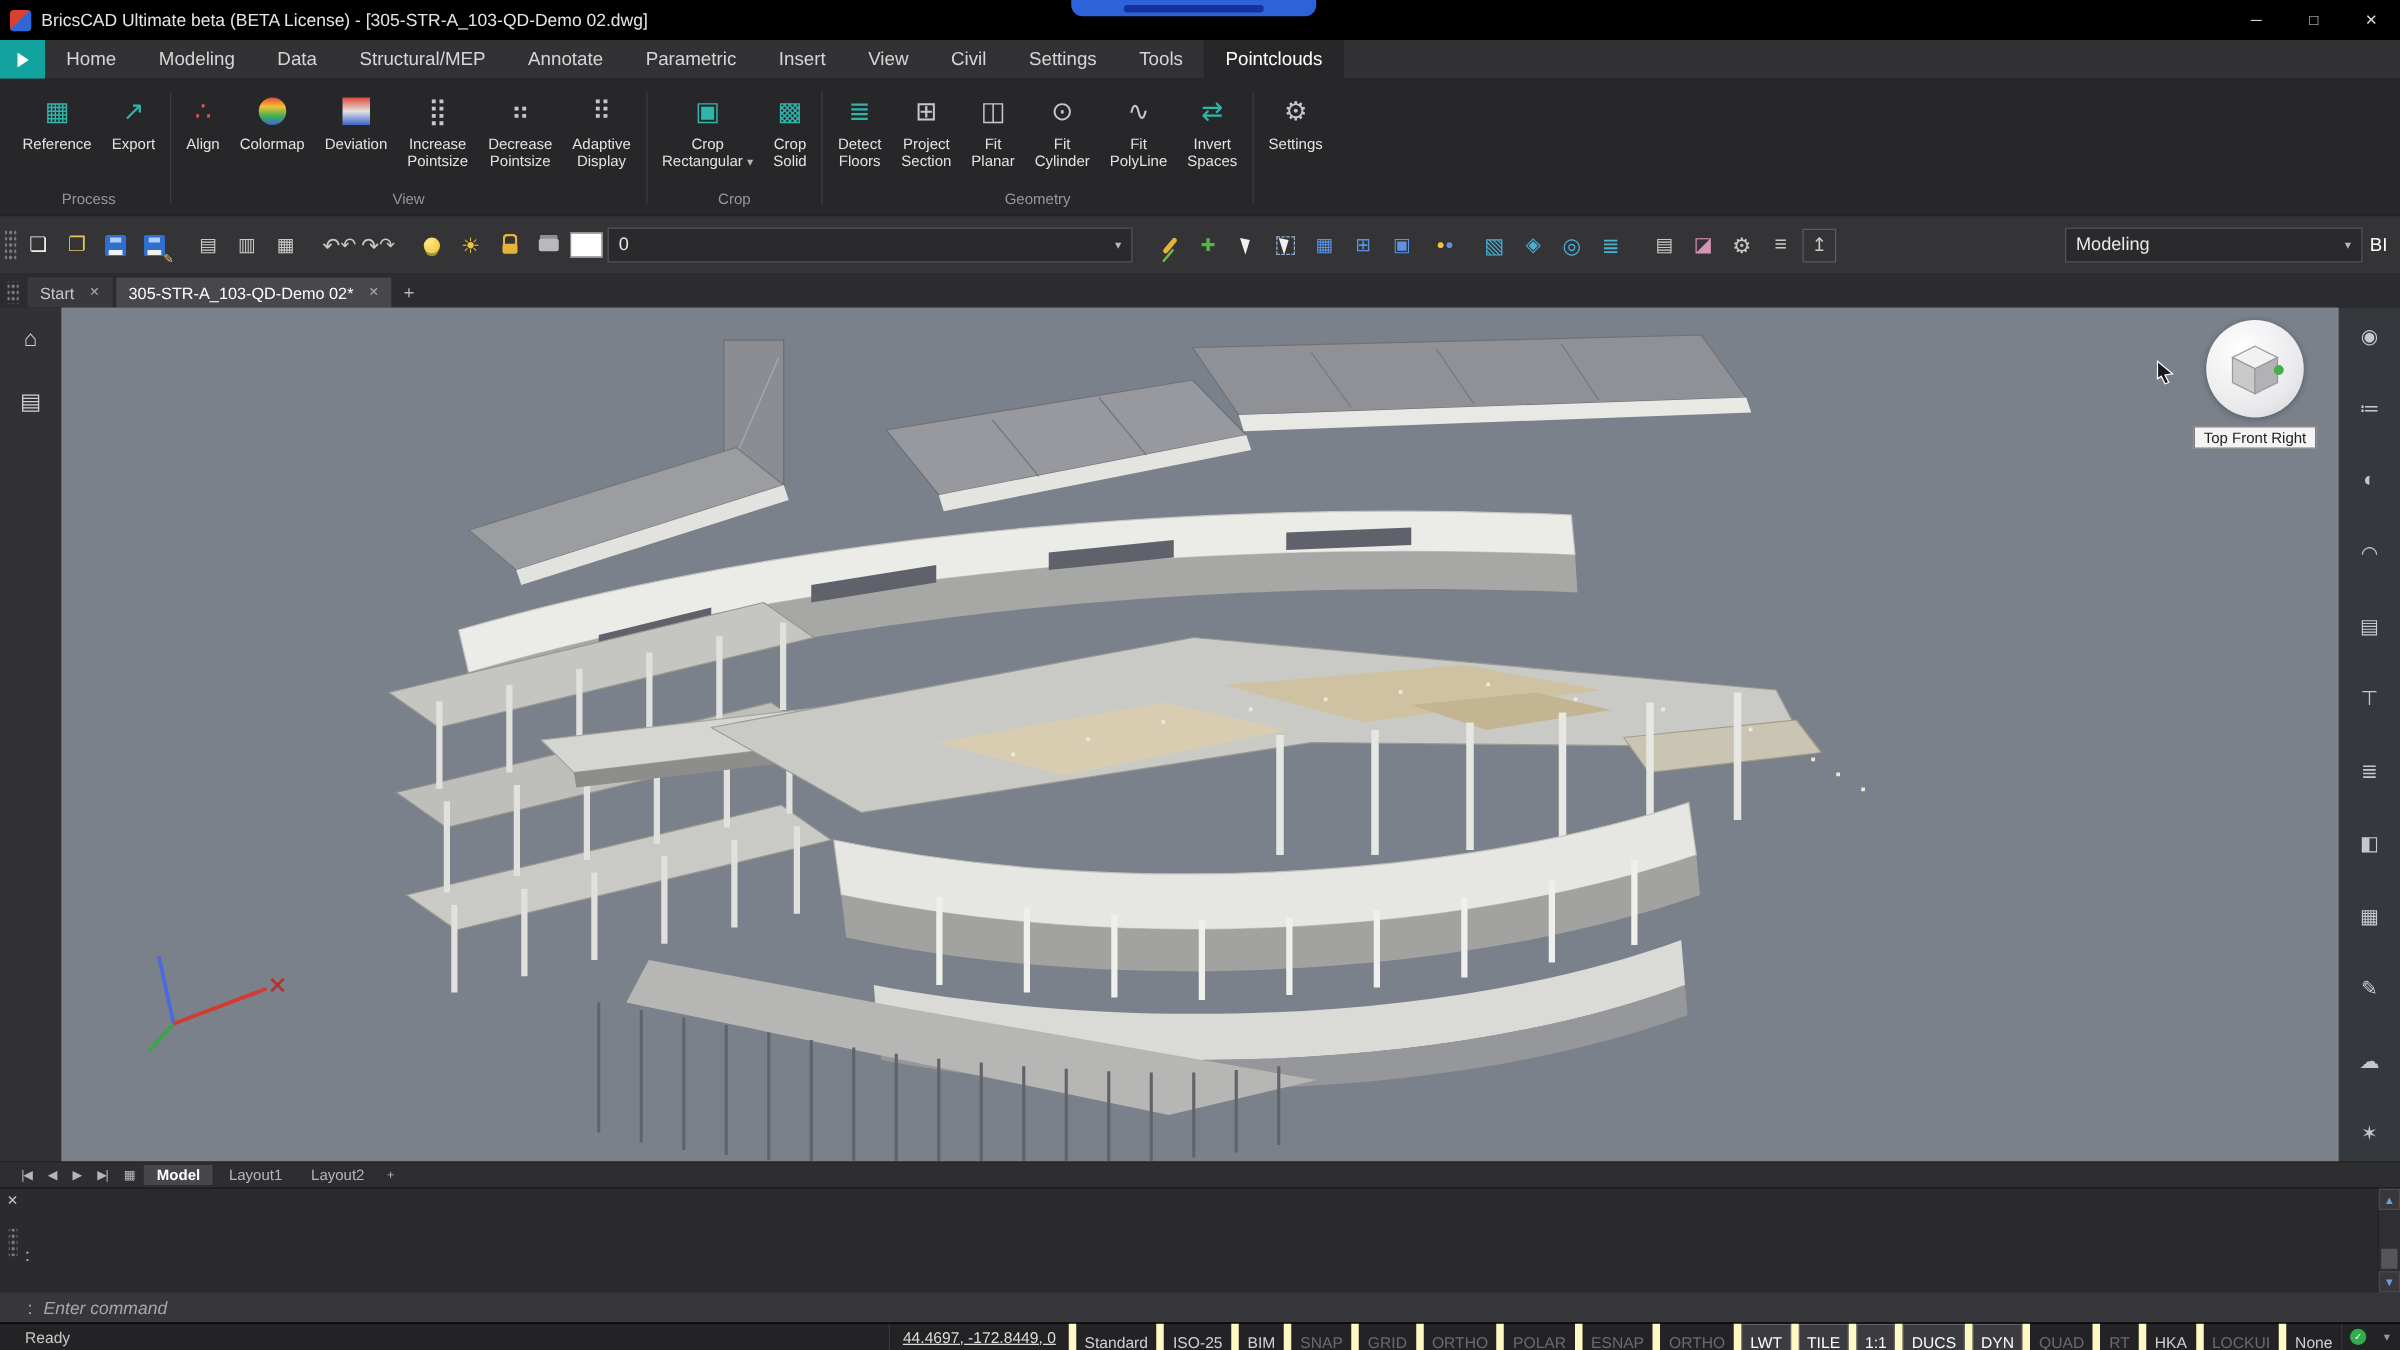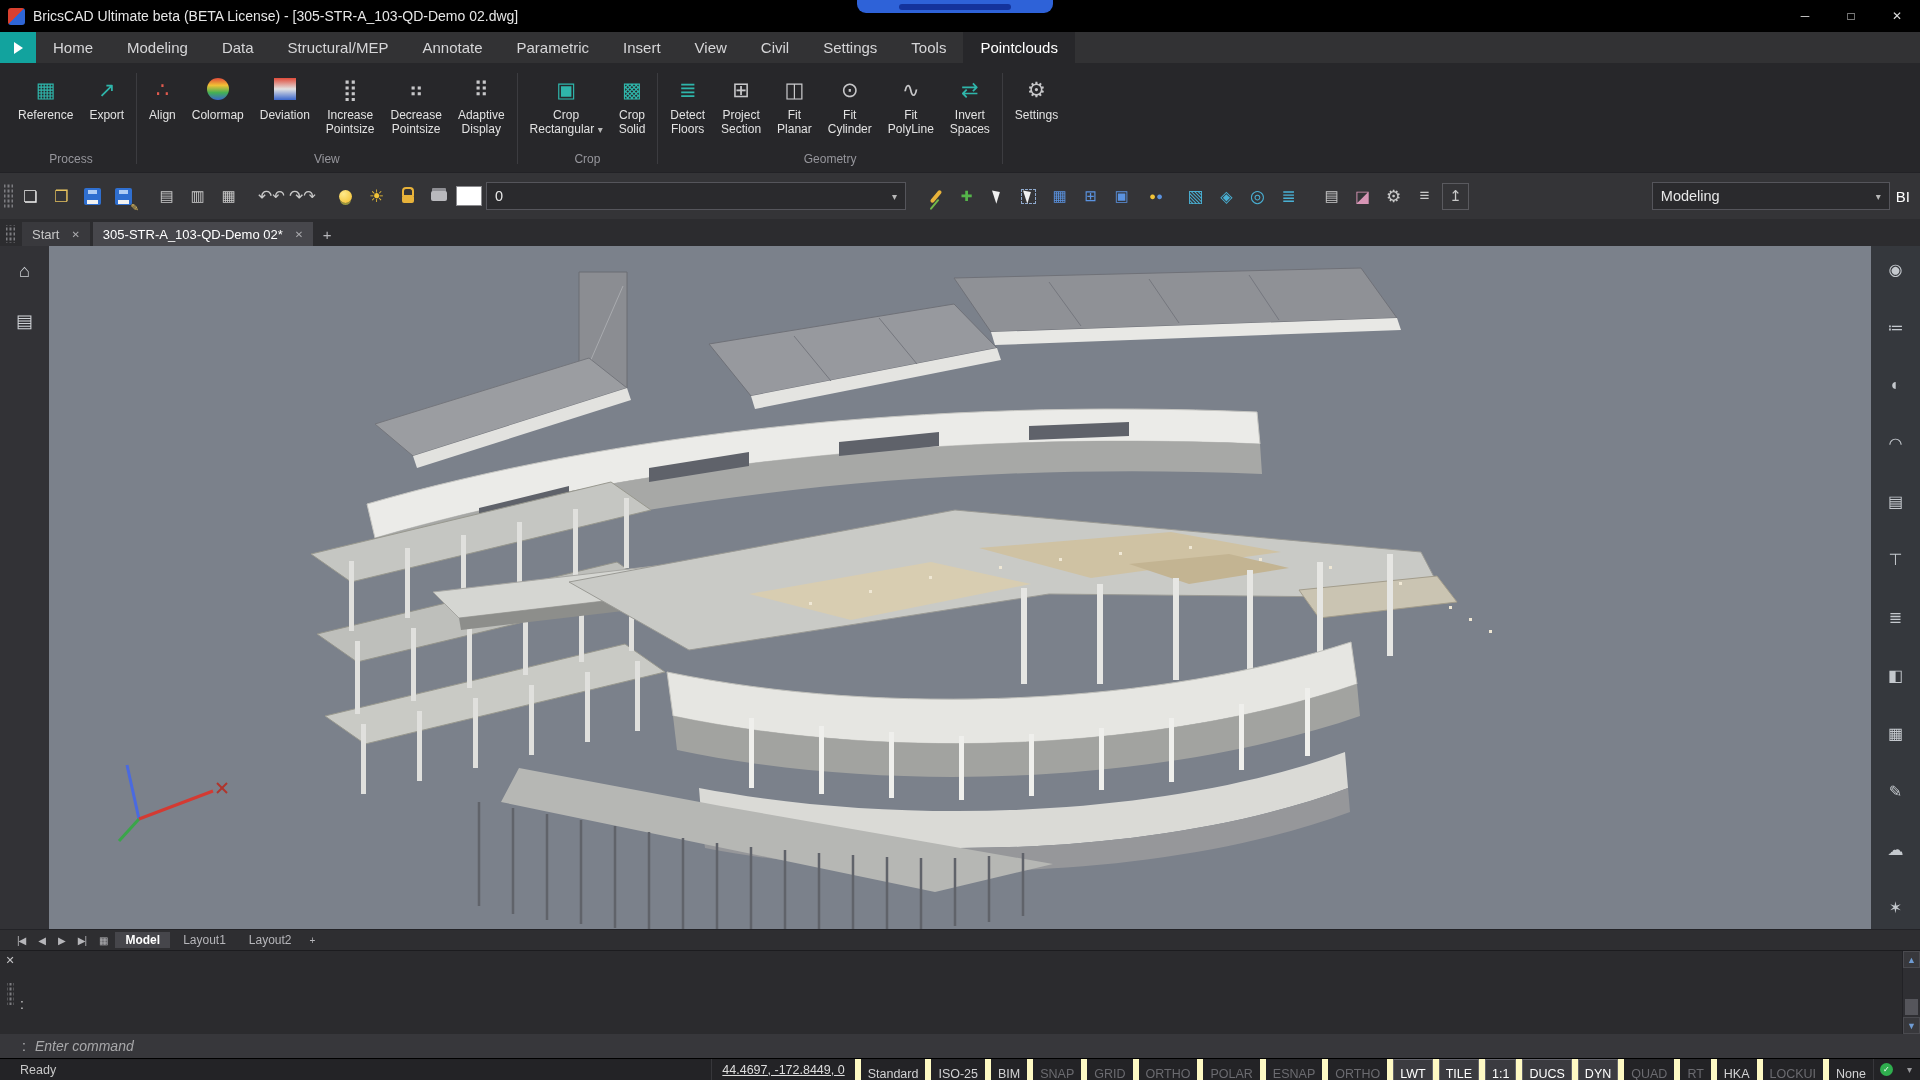--- a/index.html
+++ b/index.html
@@ -480,20 +480,34 @@
               <rect x="1210" y="312" width="3" height="3"></rect>
               <rect x="1280" y="320" width="3" height="3"></rect>
               <rect x="1350" y="336" width="3" height="3"></rect>
               <rect x="1400" y="360" width="3" height="3"></rect>
               <rect x="1420" y="372" width="3" height="3"></rect>
               <rect x="1440" y="384" width="3" height="3"></rect>
           </g>
         </g>
       </svg>
 
+      <div class="viewcube">
+        <div class="vc-circle">
+          <svg width="48" height="48" viewBox="0 0 48 48">
+            <polygon points="24,6 42,15 24,24 6,15" fill="#f2f2f2" stroke="#9a9a9a"></polygon>
+            <polygon points="6,15 24,24 24,44 6,35" fill="#c9c9cc" stroke="#9a9a9a"></polygon>
+            <polygon points="24,24 42,15 42,35 24,44" fill="#b2b2b6" stroke="#9a9a9a"></polygon>
+            <circle cx="43" cy="25" r="4" fill="#43b049"></circle>
+          </svg>
+          <svg class="vc-cursor" width="16" height="20" viewBox="0 0 16 20">
+            <polygon points="1,1 13,11 7,12 10,18 7,19 4,13 1,15" fill="#1a1a1a" stroke="#fff" stroke-width="1"></polygon>
+          </svg>
+        </div>
+        <div class="vc-label">Top Front Right</div>
+      </div>
 
       <svg class="axis" viewBox="0 0 140 100">
         <line x1="34" y1="62" x2="22" y2="8" stroke="#4a6ae0" stroke-width="3"></line>
         <line x1="34" y1="62" x2="14" y2="84" stroke="#3aa54a" stroke-width="3"></line>
         <line x1="34" y1="62" x2="108" y2="34" stroke="#d43a32" stroke-width="3"></line>
         <line x1="112" y1="26" x2="122" y2="36" stroke="#b0352c" stroke-width="2"></line>
         <line x1="122" y1="26" x2="112" y2="36" stroke="#b0352c" stroke-width="2"></line>
       </svg>
     </div>
 

